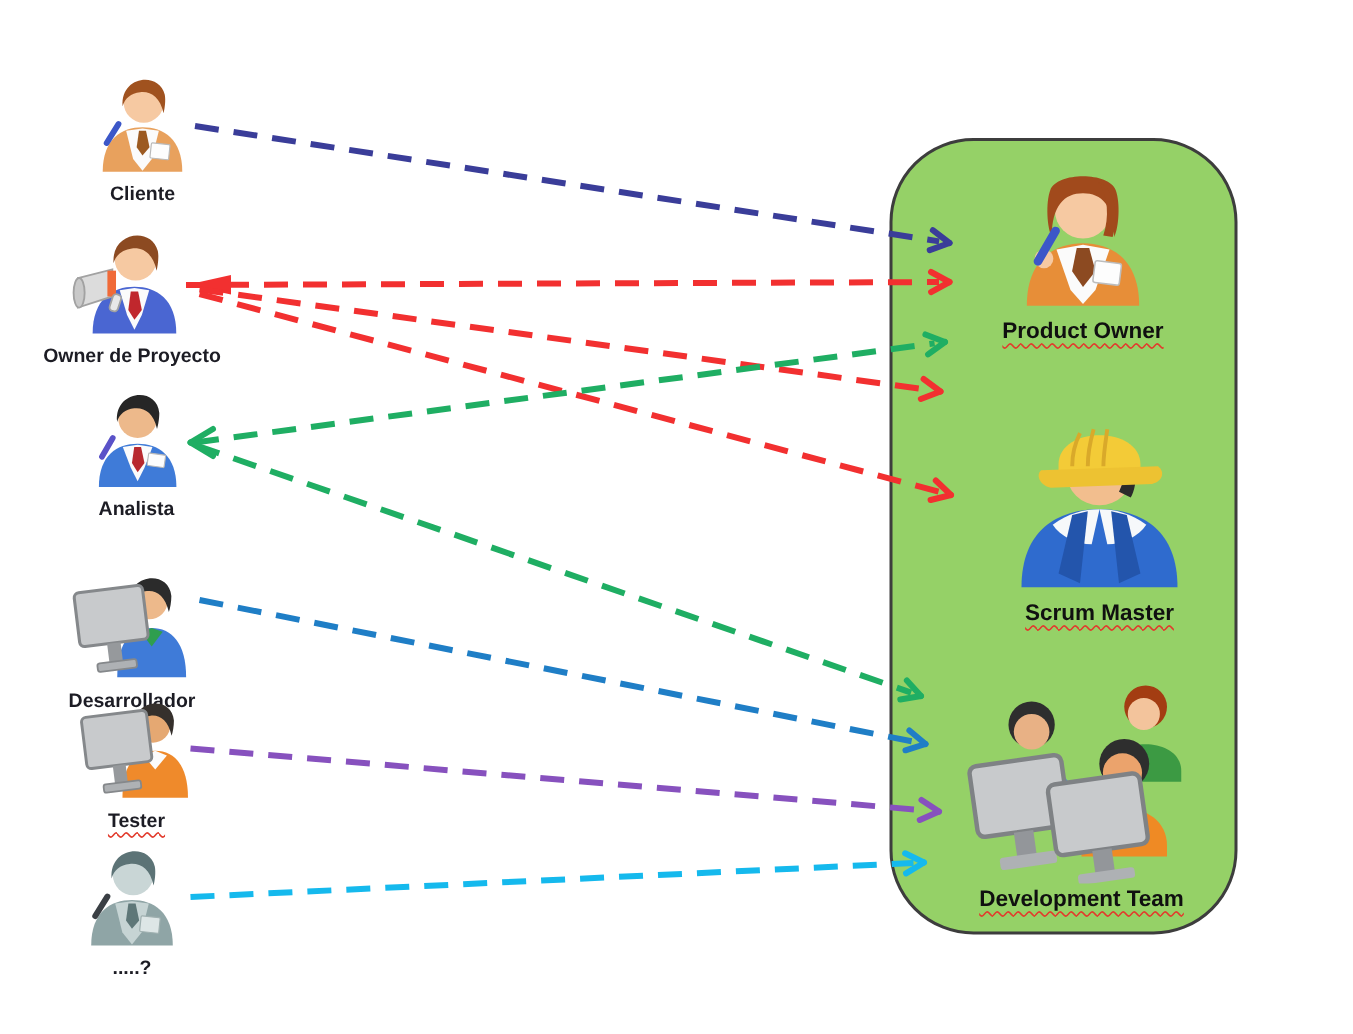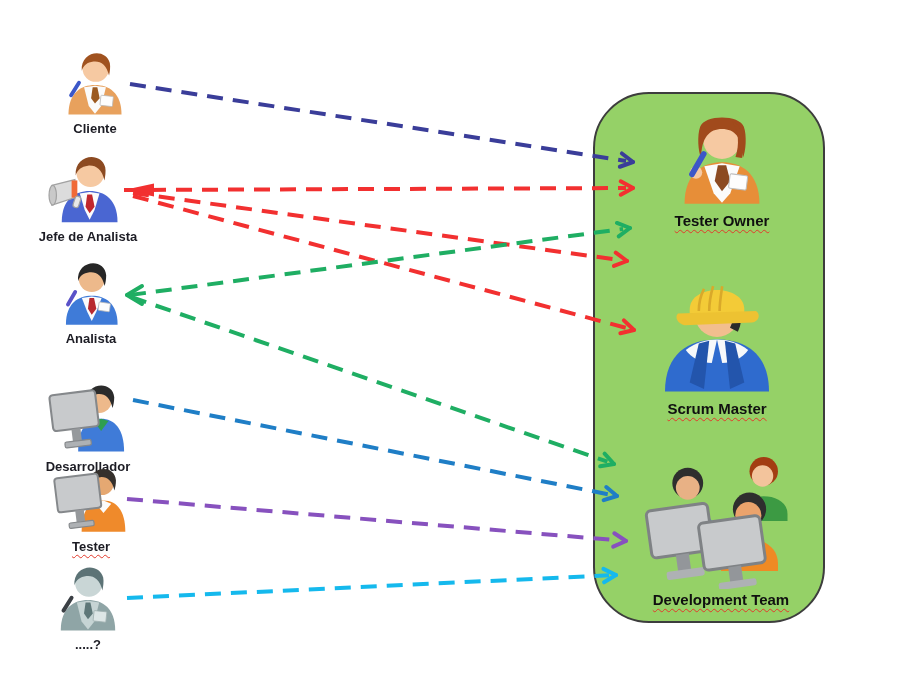--- a/index.html
+++ b/index.html
@@ -51,21 +51,21 @@
           <path d="M18,93 C18,65 34,55 52,55 C70,55 86,65 86,93 Z" fill="#4A66D2"></path>
         <path d="M40,58 L52,56 L64,58 L58,78 L52,90 L46,78 Z" fill="#FBFBFB"></path>
         <path d="M49,59 L55,59 L58,74 L52,82 L47,74 Z" fill="#C0272D"></path>
         <circle cx="53" cy="33" r="17" fill="#F6C9A2"></circle>
         <path d="M35,36 C33,10 66,6 71,26 C72,31 71,38 70,42 C67,28 59,23 50,24 C42,25 37,29 35,36 Z" fill="#8C4A21"></path>
         <path d="M6,48 L34,41 L34,63 L6,72 Z" fill="#DCDCDC" stroke="#A2A2A2" stroke-width="1.5"></path>
         <ellipse cx="7" cy="60" rx="4.5" ry="12" fill="#C9C9C9" stroke="#A2A2A2" stroke-width="1.5"></ellipse>
         <rect x="30" y="42" width="7" height="21" fill="#F06A38"></rect>
         <rect x="33" y="61" width="7" height="14" rx="3" fill="#E8E8E8" stroke="#A2A2A2" stroke-width="1.5" transform="rotate(18 36 68)"></rect>
         </svg>
-        <span class="label">Jefe de Analista</span>
+        <span class="label">Owner de Proyecto</span>
       </div>
       <div class="role" style="left: 11px; top: 254px; width: 160px;">
         <svg class="icon" viewBox="0 0 100 100" width="76" height="76">
           <path d="M17,93 C17,65 33,55 51,55 C69,55 85,65 85,93 Z" fill="#3F7BD8"></path>
         <path d="M38,58 L51,56 L64,58 L57,76 L51,88 L45,76 Z" fill="#FBFBFB"></path>
         <path d="M48,58 L54,58 L57,72 L51,80 L46,72 Z" fill="#B8292F"></path>
         <circle cx="51" cy="33" r="17" fill="#EDB98B"></circle>
         <path d="M33,36 C30,8 68,4 70,28 C70,33 69,39 68,42 C65,28 57,23 48,24 C40,25 35,29 33,36 Z" fill="#262626"></path>
         <rect x="60" y="64" width="15" height="11" rx="1" fill="#FDFDFD" stroke="#B9B9B9" transform="rotate(8 67 69)"></rect>
         <rect x="22" y="46" width="5" height="24" rx="2.5" fill="#5A52C8" transform="rotate(30 24 58)"></rect>
@@ -119,23 +119,23 @@
           <path d="M14,94 C14,64 32,54 50,54 C68,54 86,64 86,94 Z" fill="#E78E38"></path>
         <path d="M33,58 L50,55 L67,58 L58,84 L50,93 L42,84 Z" fill="#FBFBFB"></path>
         <path d="M46,57 L54,57 L58,72 L50,82 L43,72 Z" fill="#8C4A21"></path>
         <circle cx="50" cy="33" r="18" fill="#F6C9A2"></circle>
         <path d="M29,20 C33,8 67,8 71,20 C74,28 73,44 70,50 C70,30 62,22 50,22 C38,22 30,30 30,50 C27,44 26,28 29,20 Z" fill="#A14A1C"></path>
         <path d="M60,15 C71,19 73,38 69,50 L63,49 C67,37 66,24 60,15 Z" fill="#A14A1C"></path>
         <rect x="57" y="66" width="17" height="14" rx="1.5" fill="#FDFDFD" stroke="#BDBDBD" transform="rotate(7 65 73)"></rect>
         <circle cx="25" cy="64" r="6" fill="#F6C9A2"></circle>
         <rect x="24" y="42" width="5.5" height="28" rx="2.7" fill="#3C57C8" transform="rotate(30 27 56)"></rect>
         </svg>
-        <span class="label squiggle">Tester Owner</span>
-      </div>
-      <div class="role scrum" style="left: 637px; top: 268px; width: 160px;">
+        <span class="label squiggle">Product Owner</span>
+      </div>
+      <div class="role scrum" style="left: 653px; top: 268px; width: 160px;">
         <svg class="icon" viewBox="0 0 100 100" width="130" height="130">
           <path d="M10,95 C10,66 28,55 50,55 C72,55 90,66 90,95 Z" fill="#2F6BCE"></path>
         <path d="M26,63 C34,57 42,55 50,55 L46,73 C38,73 30,69 26,63 Z" fill="#F6F8FA"></path>
         <path d="M74,63 C66,57 58,55 50,55 L54,73 C62,73 70,69 74,63 Z" fill="#F6F8FA"></path>
         <path d="M36,58 L44,56 L40,93 L29,88 Z" fill="#2355AC"></path>
         <path d="M64,58 L56,56 L60,93 L71,88 Z" fill="#2355AC"></path>
         <circle cx="50" cy="36" r="17" fill="#F2BE8E"></circle>
         <path d="M62,22 C70,26 70,43 66,49 L60,46 C64,38 64,28 62,22 Z" fill="#2B2B2B"></path>
         <path d="M29,32 C29,12 71,12 71,32 L71,35 L29,35 Z" fill="#F3CB37"></path>
         <path d="M20,35 L80,33 C84,36 82,41 77,42 L25,44 C20,43 17,38 20,35 Z" fill="#EDC232"></path>

